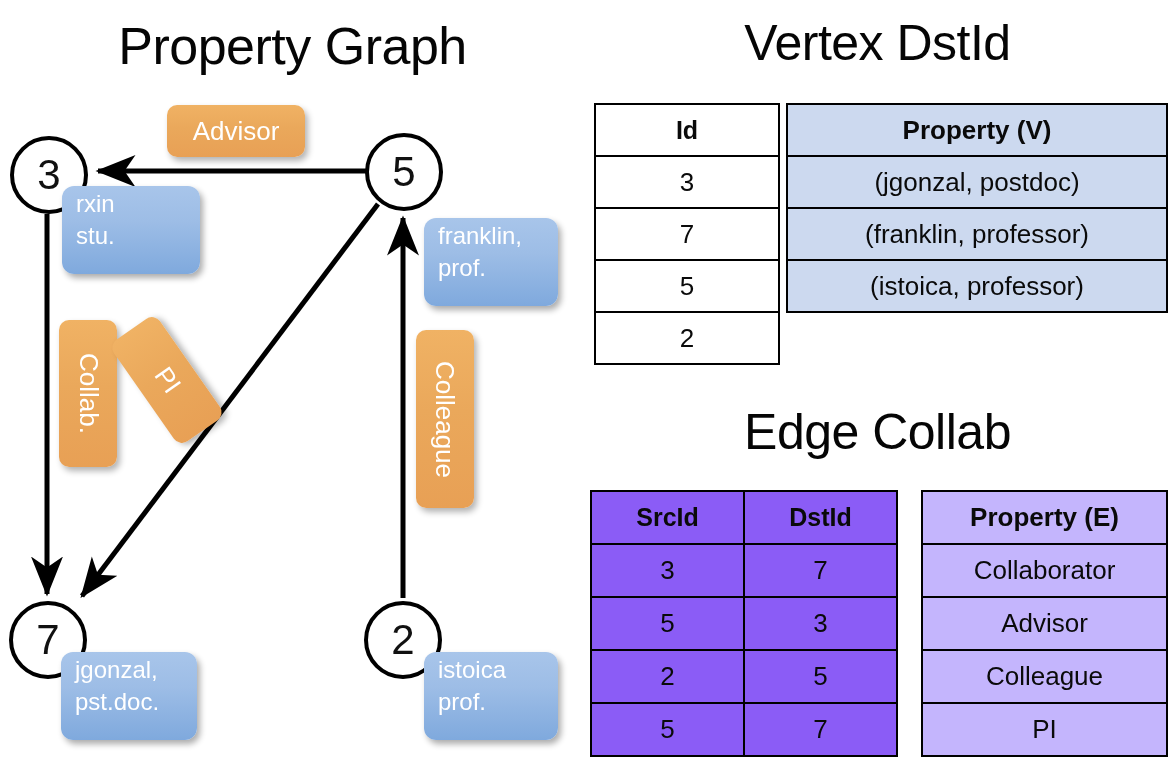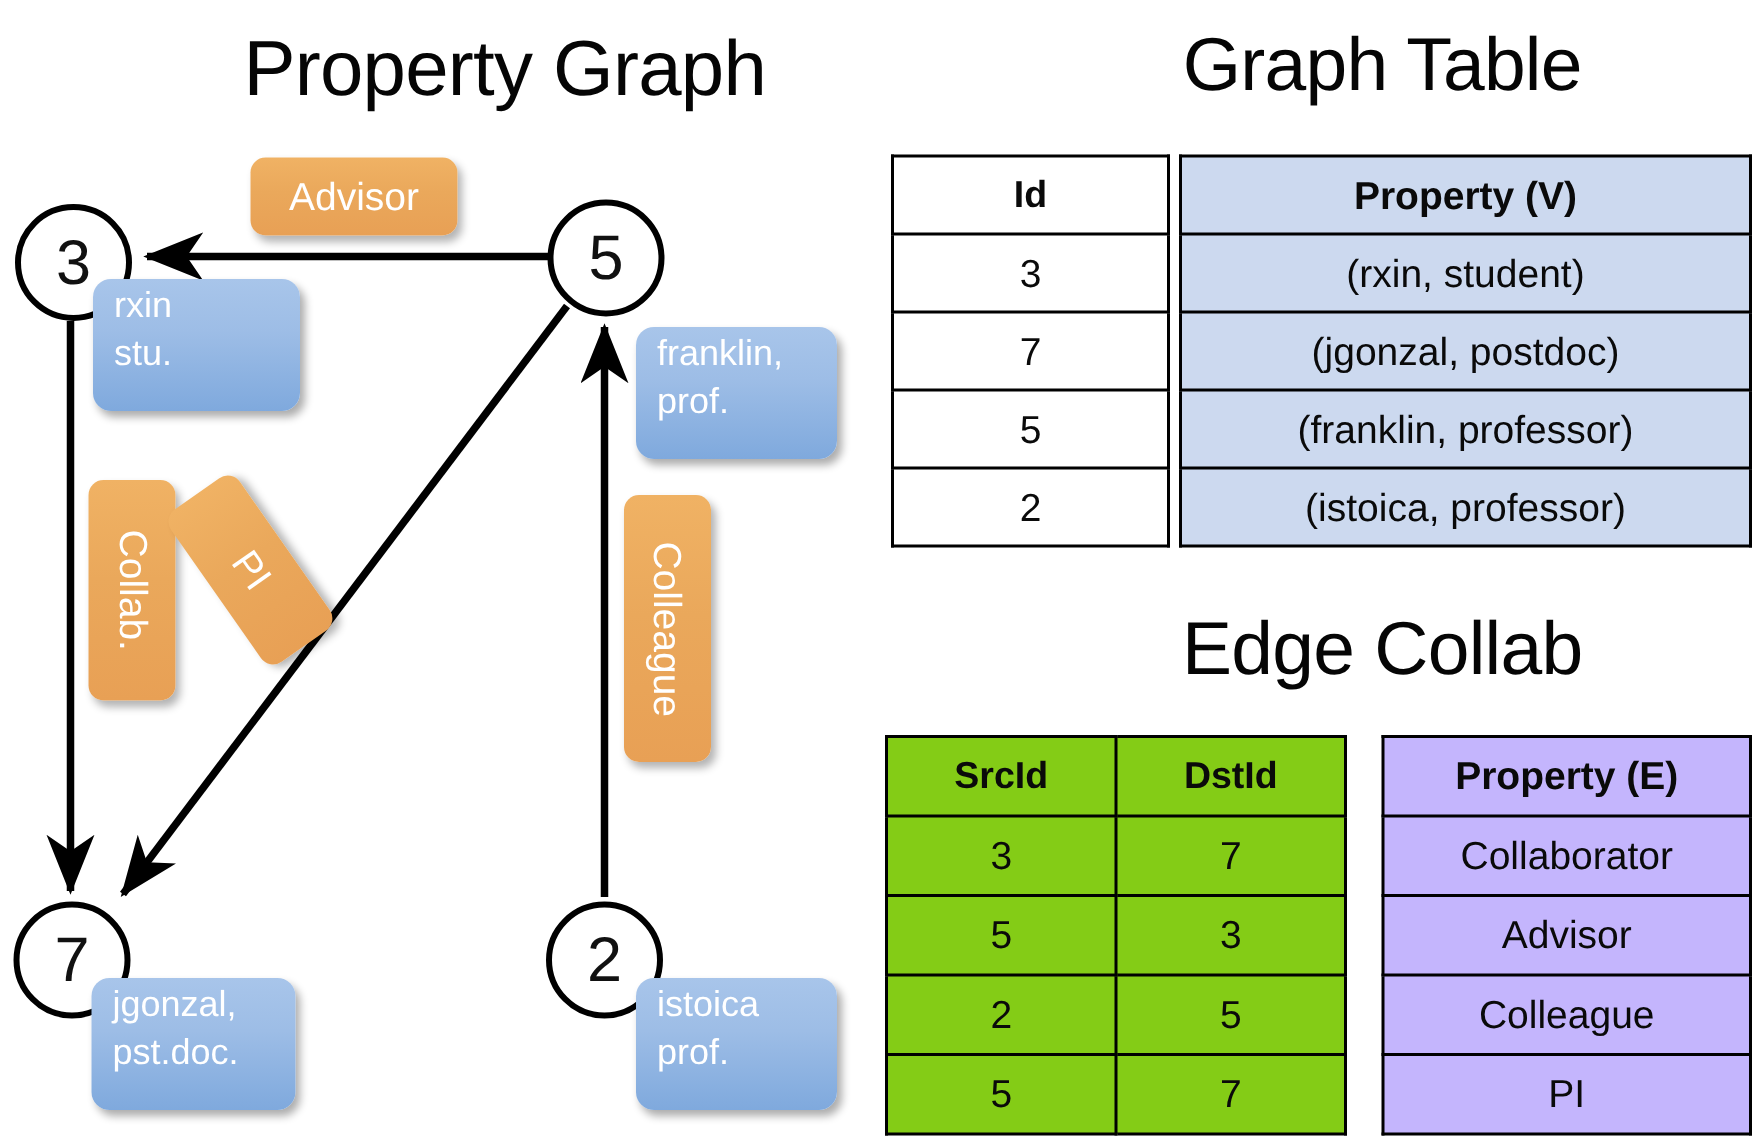--- a/index.html
+++ b/index.html
@@ -19,21 +19,20 @@
   
   .heading {
     position: absolute;
     font-family: "Liberation Sans", sans-serif;
     font-weight: 300;
     font-size: 50px;
     letter-spacing: -0.5px;
     color: #050505;
     white-space: nowrap;
     text-align: center;
-    margin-left: 44px;
   }
   #title-property-graph { left: 0px;   top: 16px;  width: 585px; font-size: 52px; }
   #title-vertex-table   { left: 585px; top: 14px;  width: 585px; font-size: 50px; }
   #title-edge-table     { left: 585px; top: 403px; width: 585px; font-size: 50px; }
 
   
   #graph-canvas {
     position: absolute;
     left: 0; top: 0;
     width: 585px; height: 760px;
@@ -166,21 +165,21 @@
     background: #ccd9ef;
   }
   #vertex-table-prop th { font-size: 26px; }
 
   
   #edge-table-ids {
     left: 590px; top: 490px;
   }
   #edge-table-ids td, #edge-table-ids th {
     width: 151px; height: 51px; font-size: 26px;
-    background: #84cc16;
+    background: #8b5cf6;
   }
   #edge-table-ids th { font-size: 25px; }
 
   #edge-table-prop {
     left: 921px; top: 490px;
   }
   #edge-table-prop td, #edge-table-prop th {
     width: 243px; height: 51px; font-size: 26px;
     background: #c4b5fd;
   }
@@ -230,21 +229,21 @@
     <span class="badge-text">Collab.</span>
   </div>
   <div class="edge-badge" id="badge-pi">
     <span class="badge-text">PI</span>
   </div>
   <div class="edge-badge" id="badge-colleague">
     <span class="badge-text">Colleague</span>
   </div>
 </div>
 
-<div class="heading" id="title-vertex-table">Graph Table</div>
+<div class="heading" id="title-vertex-table">Vertex DstId</div>
 
 <table class="data-table" id="vertex-table-id">
   <tbody>
       <tr>
     <th>Id</th>
   </tr>
   <tr>
     <td>3</td>
   </tr>
   <tr>
@@ -256,23 +255,20 @@
   <tr>
     <td>2</td>
   </tr>
 </tbody>
   </table>
 
 <table class="data-table" id="vertex-table-prop">
   <tbody>
       <tr>
     <th>Property (V)</th>
-  </tr>
-  <tr>
-    <td>(rxin, student)</td>
   </tr>
   <tr>
     <td>(jgonzal, postdoc)</td>
   </tr>
   <tr>
     <td>(franklin, professor)</td>
   </tr>
   <tr>
     <td>(istoica, professor)</td>
   </tr>

